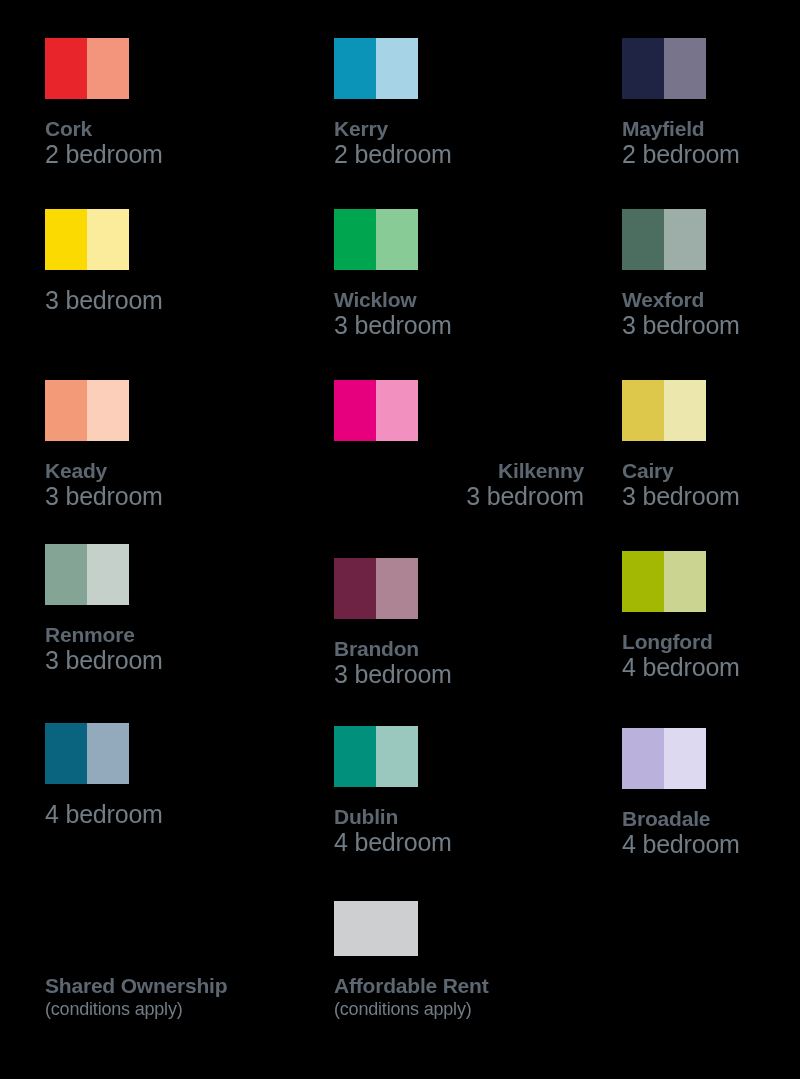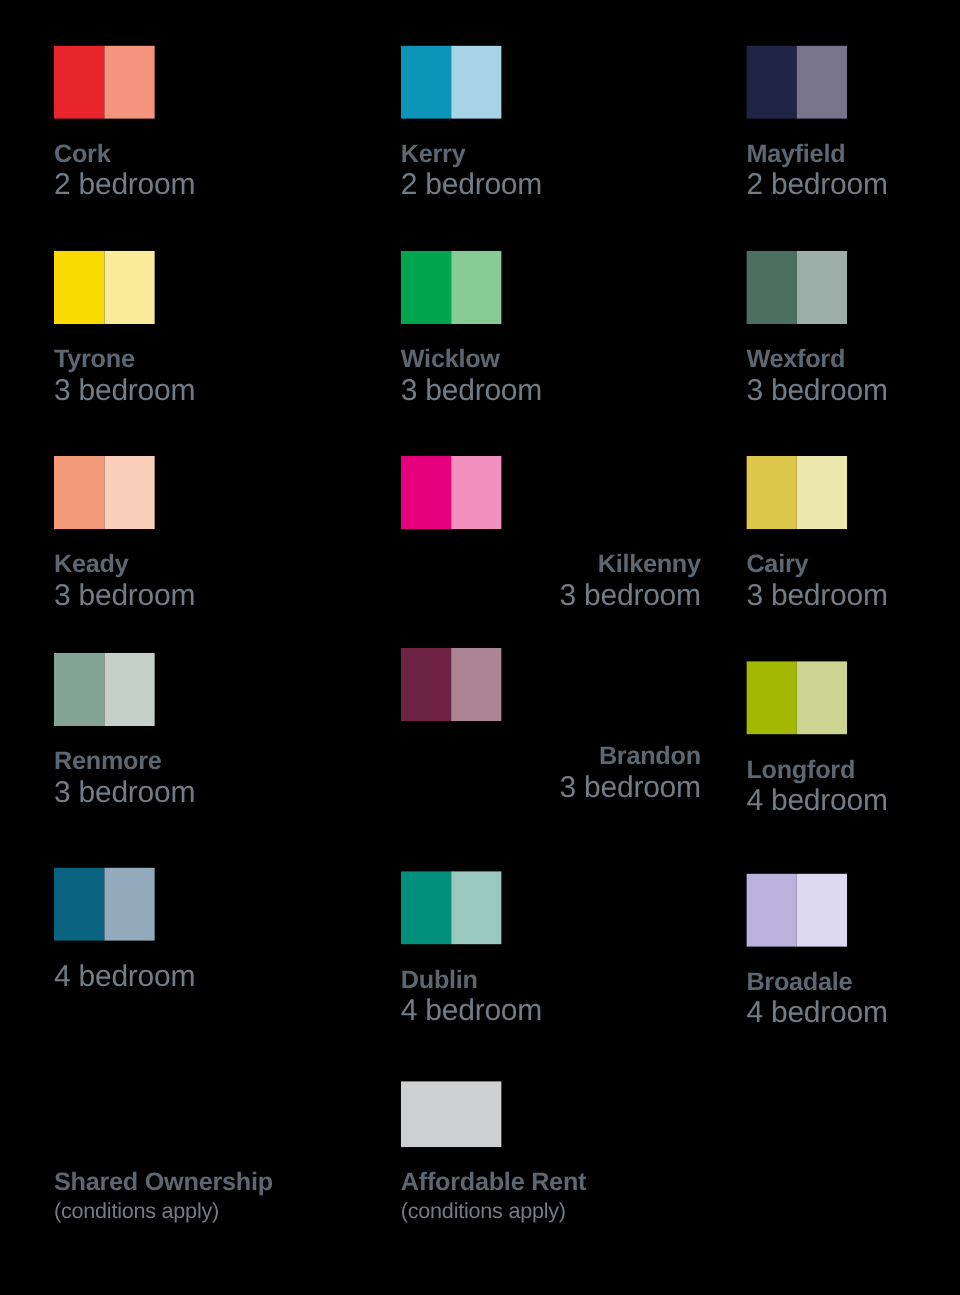--- a/index.html
+++ b/index.html
@@ -107,21 +107,20 @@
         <div class="item-name">Mayfield</div>
         <div class="item-sub">2 bedroom</div>
       </div>
     </div>
     <div class="legend-item" style="left: 45px; top: 209px;">
       <div class="swatch">
         <div class="half" style="background: rgb(250, 218, 0);"></div>
         <div class="half" style="background: rgb(251, 236, 155);"></div>
       </div>
       <div class="item-text">
-        <div class="item-name">Tyrone</div>
         <div class="item-sub">3 bedroom</div>
       </div>
     </div>
     <div class="legend-item" style="left: 334px; top: 209px;">
       <div class="swatch">
         <div class="half" style="background: rgb(0, 165, 80);"></div>
         <div class="half" style="background: rgb(136, 203, 150);"></div>
       </div>
       <div class="item-text">
         <div class="item-name">Wicklow</div>
@@ -171,21 +170,21 @@
     <div class="legend-item" style="left: 45px; top: 544px;">
       <div class="swatch">
         <div class="half" style="background: rgb(132, 165, 150);"></div>
         <div class="half" style="background: rgb(197, 208, 203);"></div>
       </div>
       <div class="item-text">
         <div class="item-name">Renmore</div>
         <div class="item-sub">3 bedroom</div>
       </div>
     </div>
-    <div class="legend-item" style="left: 334px; top: 540px; text-align: right;">
+    <div class="legend-item" style="left: 334px; top: 558px;">
       <div class="swatch">
         <div class="half" style="background: rgb(110, 35, 69);"></div>
         <div class="half" style="background: rgb(173, 132, 148);"></div>
       </div>
       <div class="item-text">
         <div class="item-name">Brandon</div>
         <div class="item-sub">3 bedroom</div>
       </div>
     </div>
     <div class="legend-item" style="left: 622px; top: 551px;">

